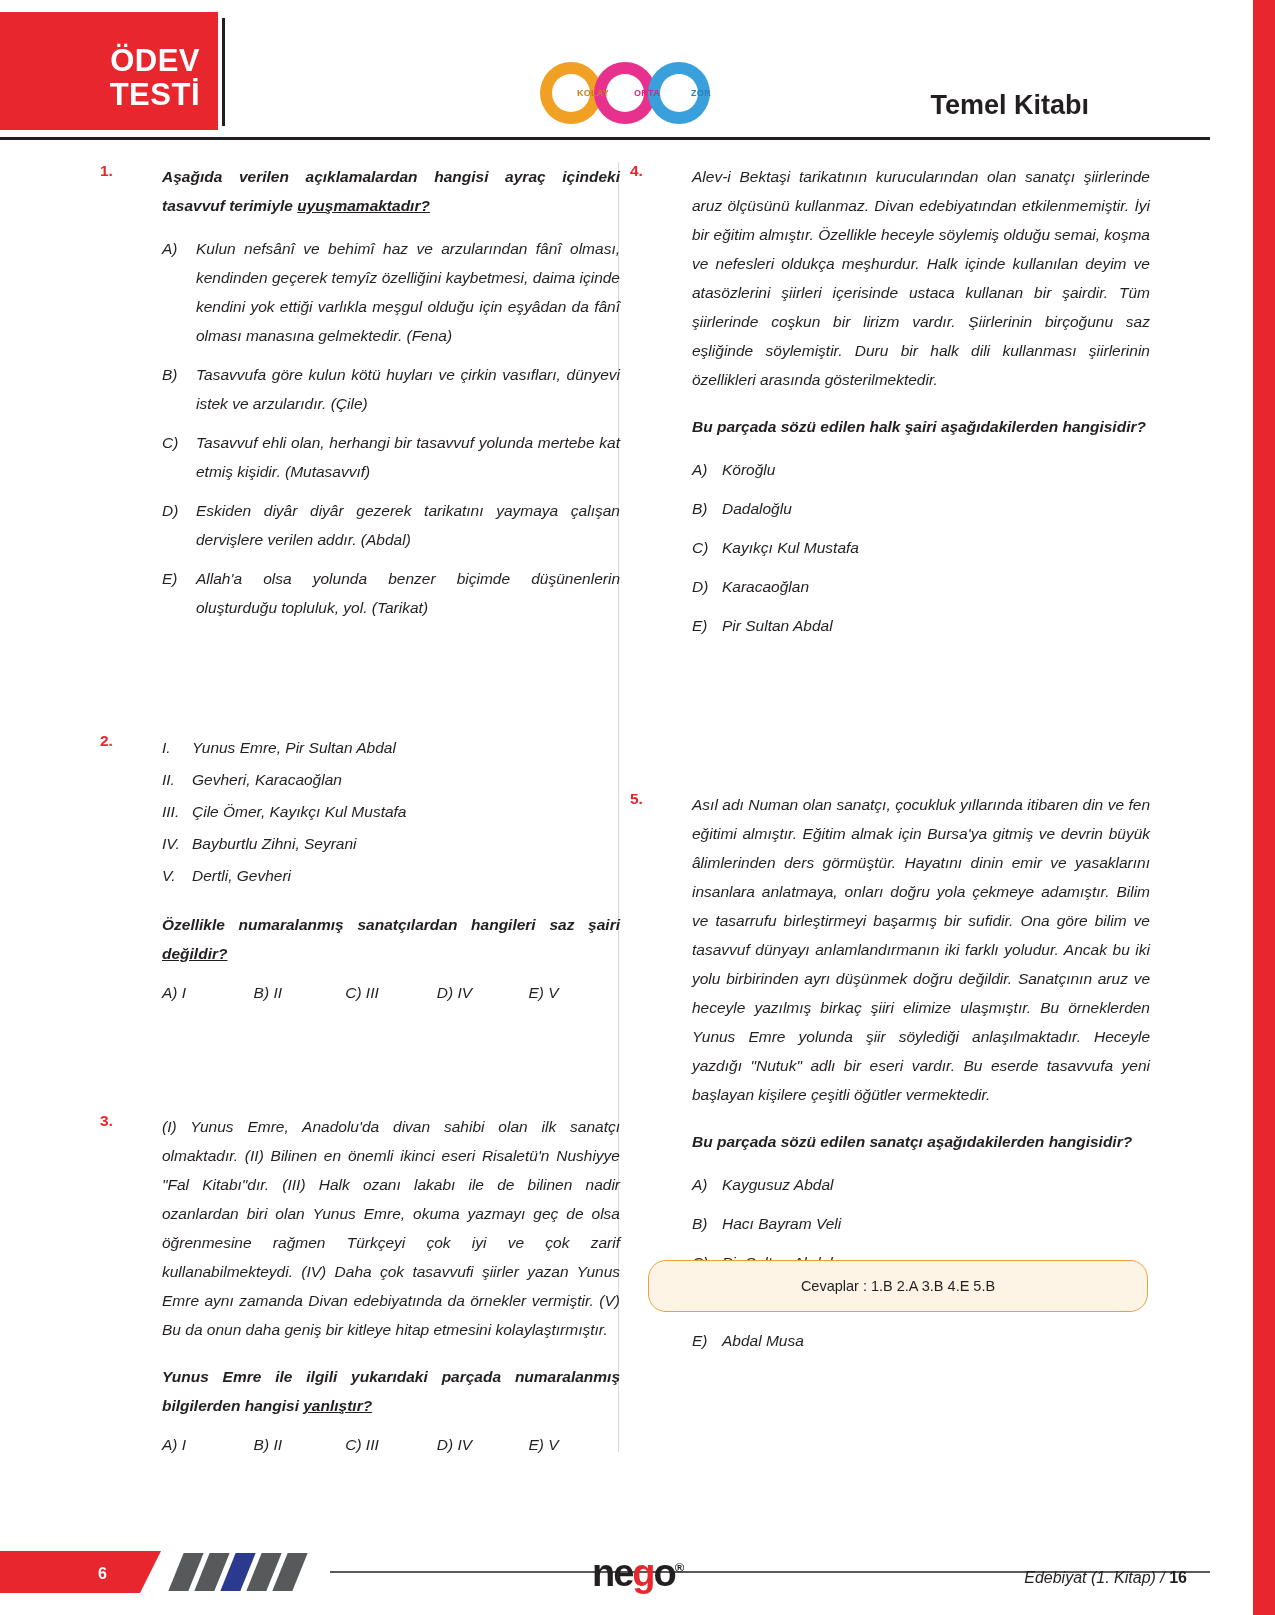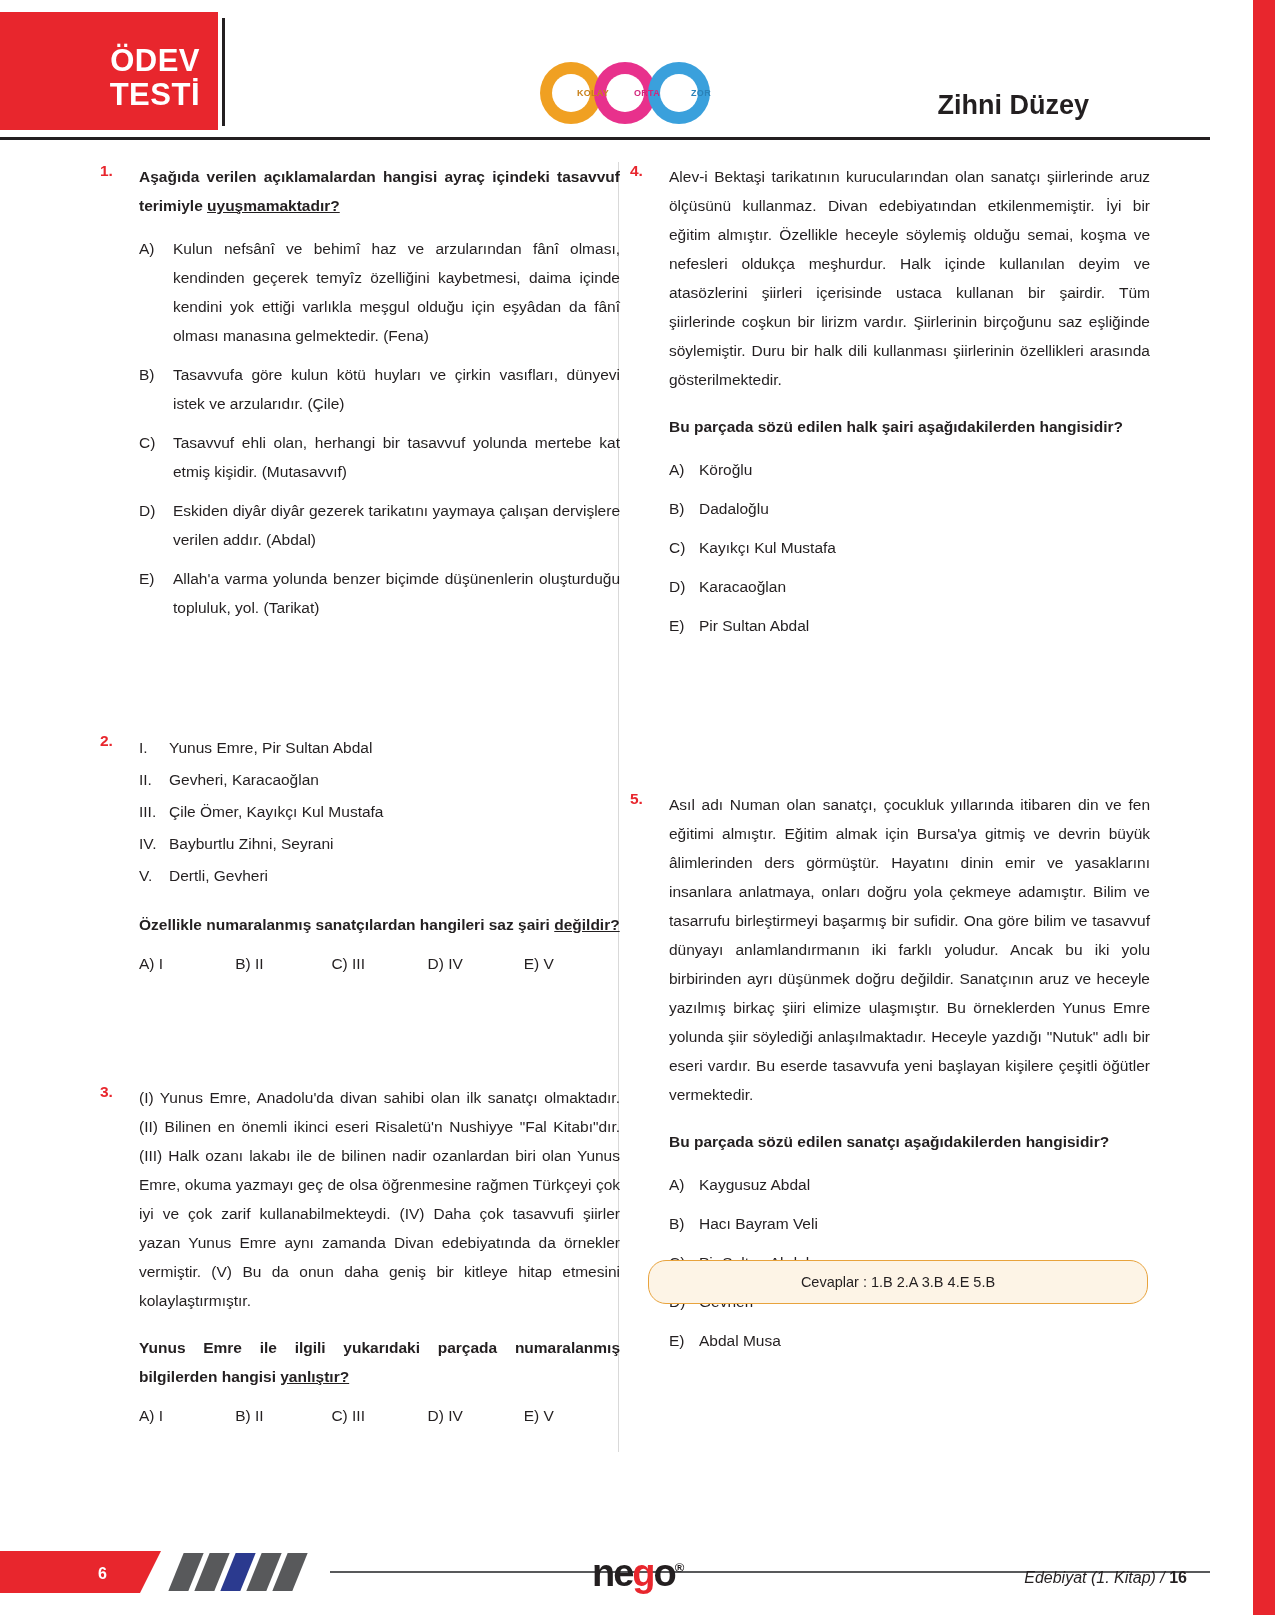--- a/index.html
+++ b/index.html
@@ -135,21 +135,22 @@
   .q-num {
     position: absolute;
     left: 0; top: 0;
     width: 36px;
     text-align: left;
     color: #e8262d;
     font-weight: bold;
     font-size: 15.5px;
   }
   .q-body {
-    margin-left: 39px;
+    margin-left: 62px;
+    font-style: italic;
   }
   .q-stem {
     font-size: 15.5px;
     line-height: 29px;
     text-align: justify;
     font-weight: bold;
   }
   .q-stem.normal { font-weight: normal; }
   .q-ask {
     font-size: 15.5px;
@@ -191,21 +192,21 @@
     margin-top: 16px;
   }
   .opt-row span {
     width: 20%;
   }
 
   
   .answers {
     position: absolute;
     left: 648px; top: 1260px;
-    width: 500px; height: 44px;
+    width: 500px; height: 52px;
     border: 1px solid #e8a33d;
     border-radius: 18px;
     background: #fdf4e6;
     display: flex;
     align-items: center;
     justify-content: center;
     font-size: 14.5px;
     color: #231f20;
   }
 
@@ -295,21 +296,21 @@
     <div class="ring orta">
       <div class="ring-inner"></div>
       <span class="ring-label">ORTA</span>
     </div>
     <div class="ring zor">
       <div class="ring-inner"></div>
       <span class="ring-label">ZOR</span>
     </div>
   </div>
 
-  <div class="level-title">Zihni Düzey</div>
+  <div class="level-title">Temel Kitabı</div>
   <div class="header-bottom-rule"></div>
 </div>
 
 <div class="right-edge"></div>
 <div class="right-edge-white"></div>
 
 <div class="content">
   <div class="col-divider"></div>
 
   <div class="col col-left">
@@ -330,21 +331,21 @@
           <div class="opt indent">
             <span class="opt-letter">C)</span>
             <span class="opt-text">Tasavvuf ehli olan, herhangi bir tasavvuf yolunda mertebe kat etmiş kişidir. (Mutasavvıf)</span>
           </div>
           <div class="opt indent">
             <span class="opt-letter">D)</span>
             <span class="opt-text">Eskiden diyâr diyâr gezerek tarikatını yaymaya çalışan dervişlere verilen addır. (Abdal)</span>
           </div>
           <div class="opt indent">
             <span class="opt-letter">E)</span>
-            <span class="opt-text">Allah'a varma yolunda benzer biçimde düşünenlerin oluşturduğu topluluk, yol. (Tarikat)</span>
+            <span class="opt-text">Allah'a olsa yolunda benzer biçimde düşünenlerin oluşturduğu topluluk, yol. (Tarikat)</span>
           </div>
         </div>
       </div>
     </div>
 
     <div class="q" style="margin-bottom:110px;">
       <div class="q-num">2.</div>
       <div class="q-body">
         <div class="roman-list">
           <div class="roman-item">

